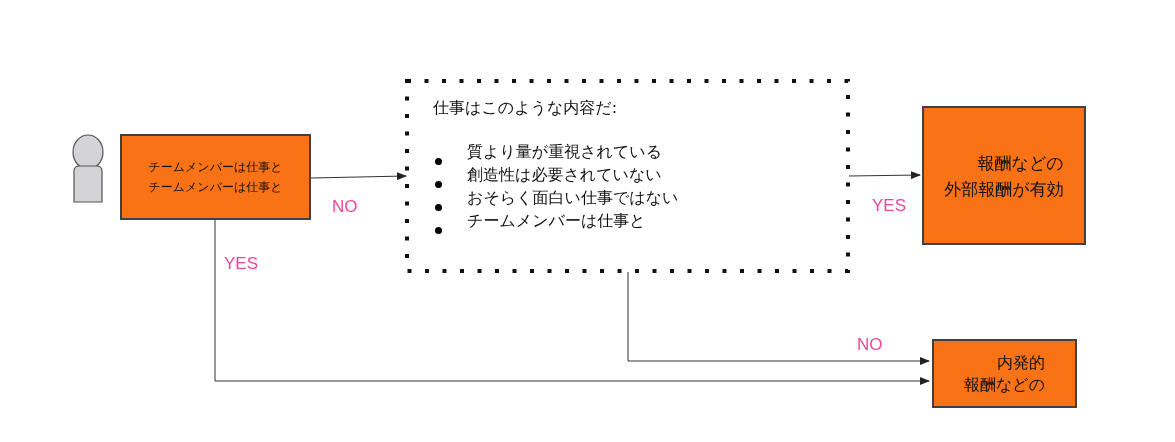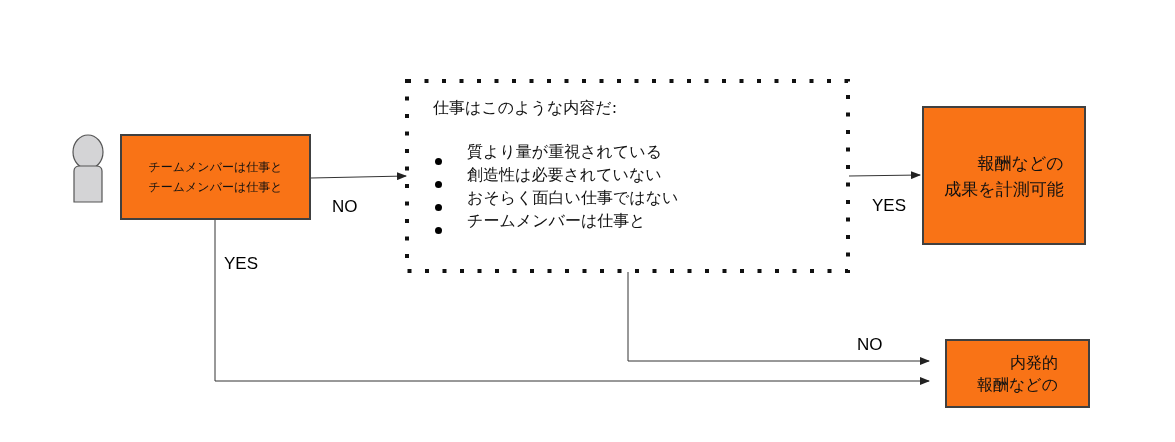--- a/index.html
+++ b/index.html
@@ -1,26 +1,26 @@
 <!DOCTYPE html>
 <html><head>
 <meta charset="utf-8">
 <style>
   html, body { margin:0; padding:0; }
   body { width:1175px; height:442px; background:#ffffff; position:relative; overflow:hidden;
          font-family:"DejaVu Sans", "Liberation Sans", sans-serif; color:#111; }
   svg.lines { position:absolute; left:0; top:0; }
   .box { position:absolute; border:2px solid #404040; background:#f97316; box-sizing:border-box;
          display:flex; align-items:center; justify-content:center; text-align:right; }
-  .lbl { position:absolute; font-family:"Liberation Sans", sans-serif; font-size:17px; color:#000000; }
+  .lbl { position:absolute; font-family:"Liberation Sans", sans-serif; font-size:17px; color:#ec4899; }
   #b1 { left:120px; top:134px; width:191px; height:86px; font-size:12px; line-height:20px; }
   #b2 { left:405px; top:80px; width:444px; height:192px; border:none; background:transparent;
         display:block; text-align:left; }
   #b3 { left:922px; top:106px; width:164px; height:139px; font-size:17px; line-height:26px; }
-  #b4 { left:932px; top:339px; width:145px; height:69px; font-size:16px; line-height:22px;margin-left:13px; }
+  #b4 { left:932px; top:339px; width:145px; height:69px; font-size:16px; line-height:22px; }
   .content-title { position:absolute; left:28px; top:18px; font-size:16px; }
   ul.items { position:absolute; left:20px; top:62px; margin:0; padding:0; list-style:none; font-size:16px; }
   ul.items li { height:23px; line-height:23px; display:flex; align-items:flex-end;font-family:Liberation Mono, monospace; }
   ul.items li .dot { width:7px; height:7px; border-radius:50%; background:#000; margin-right:25px; margin-left:10px; }
 </style>
 </head>
 <body>
 
 <svg class="lines" width="1175" height="442">
   <defs>
@@ -70,21 +70,21 @@
     <li>
         <span class="dot"></span>
         <span>チームメンバーは仕事と</span>
       </li>
   </ul>
 </div>
 
 <div class="box" id="b3">
   <div>
     <div>報酬などの</div>
-    <div>成果を計測可能</div>
+    <div>外部報酬が有効</div>
   </div>
 </div>
 
 <div class="box" id="b4">
   <div>
     <div>内発的</div>
     <div>報酬などの</div>
   </div>
 </div>
 

